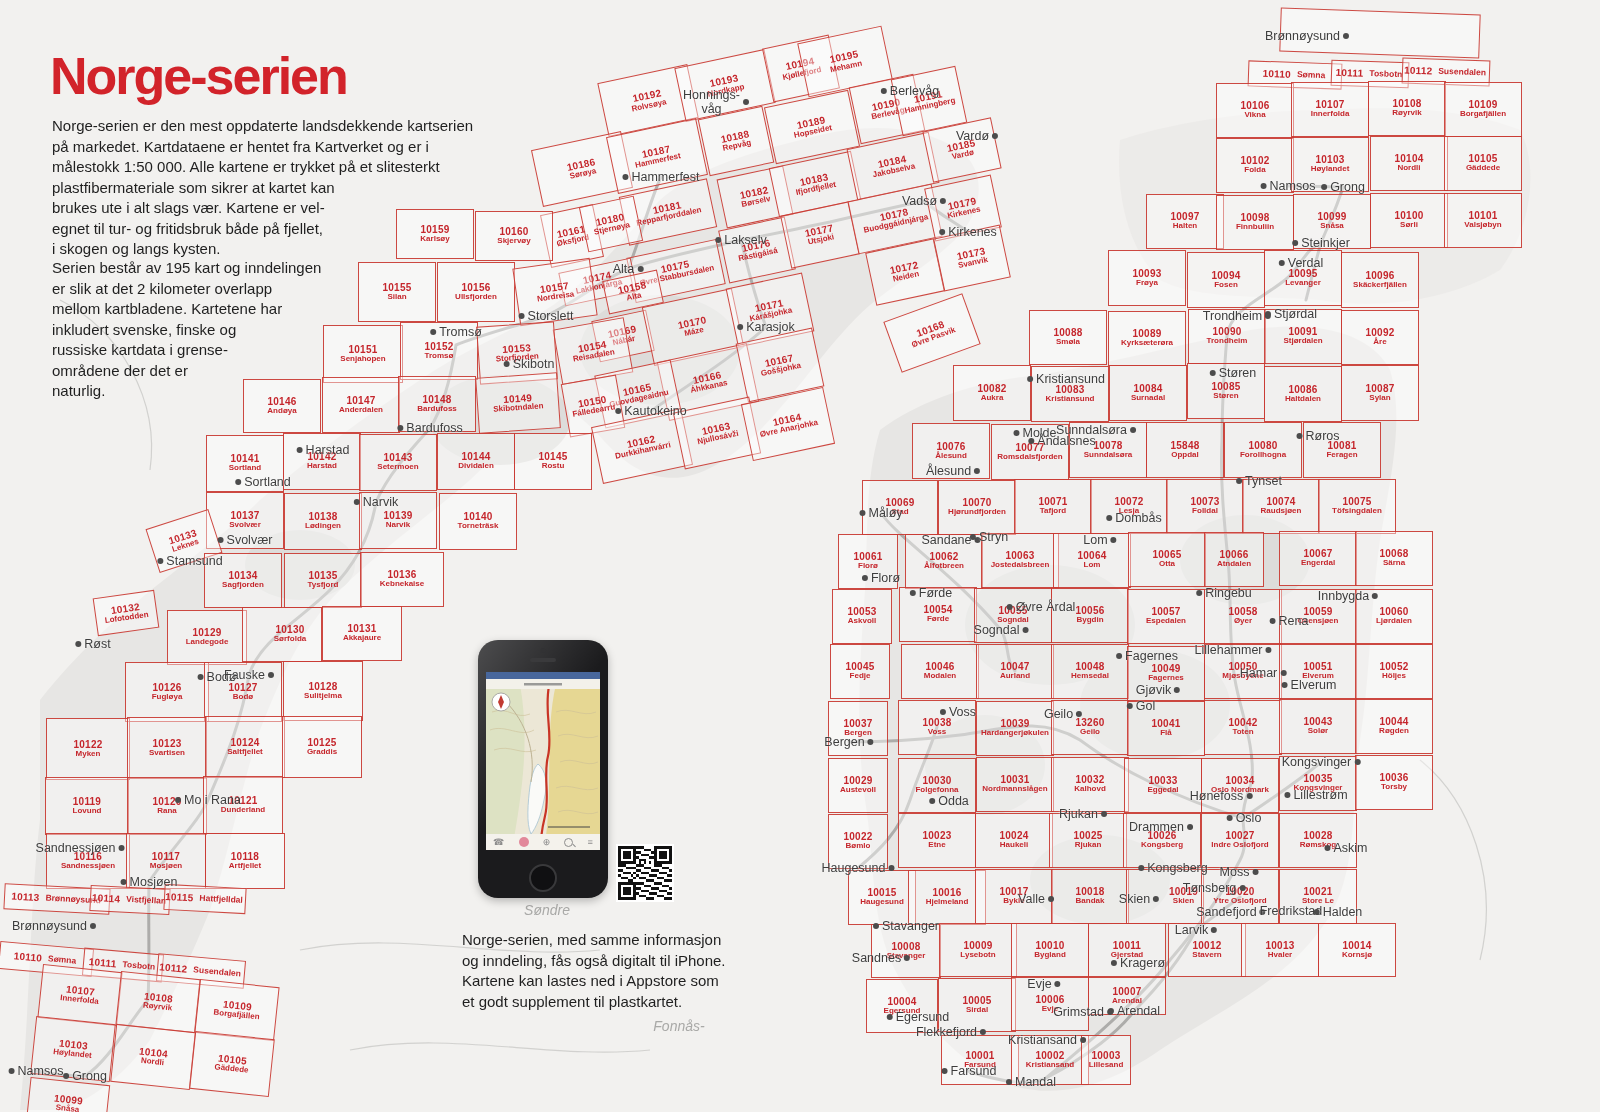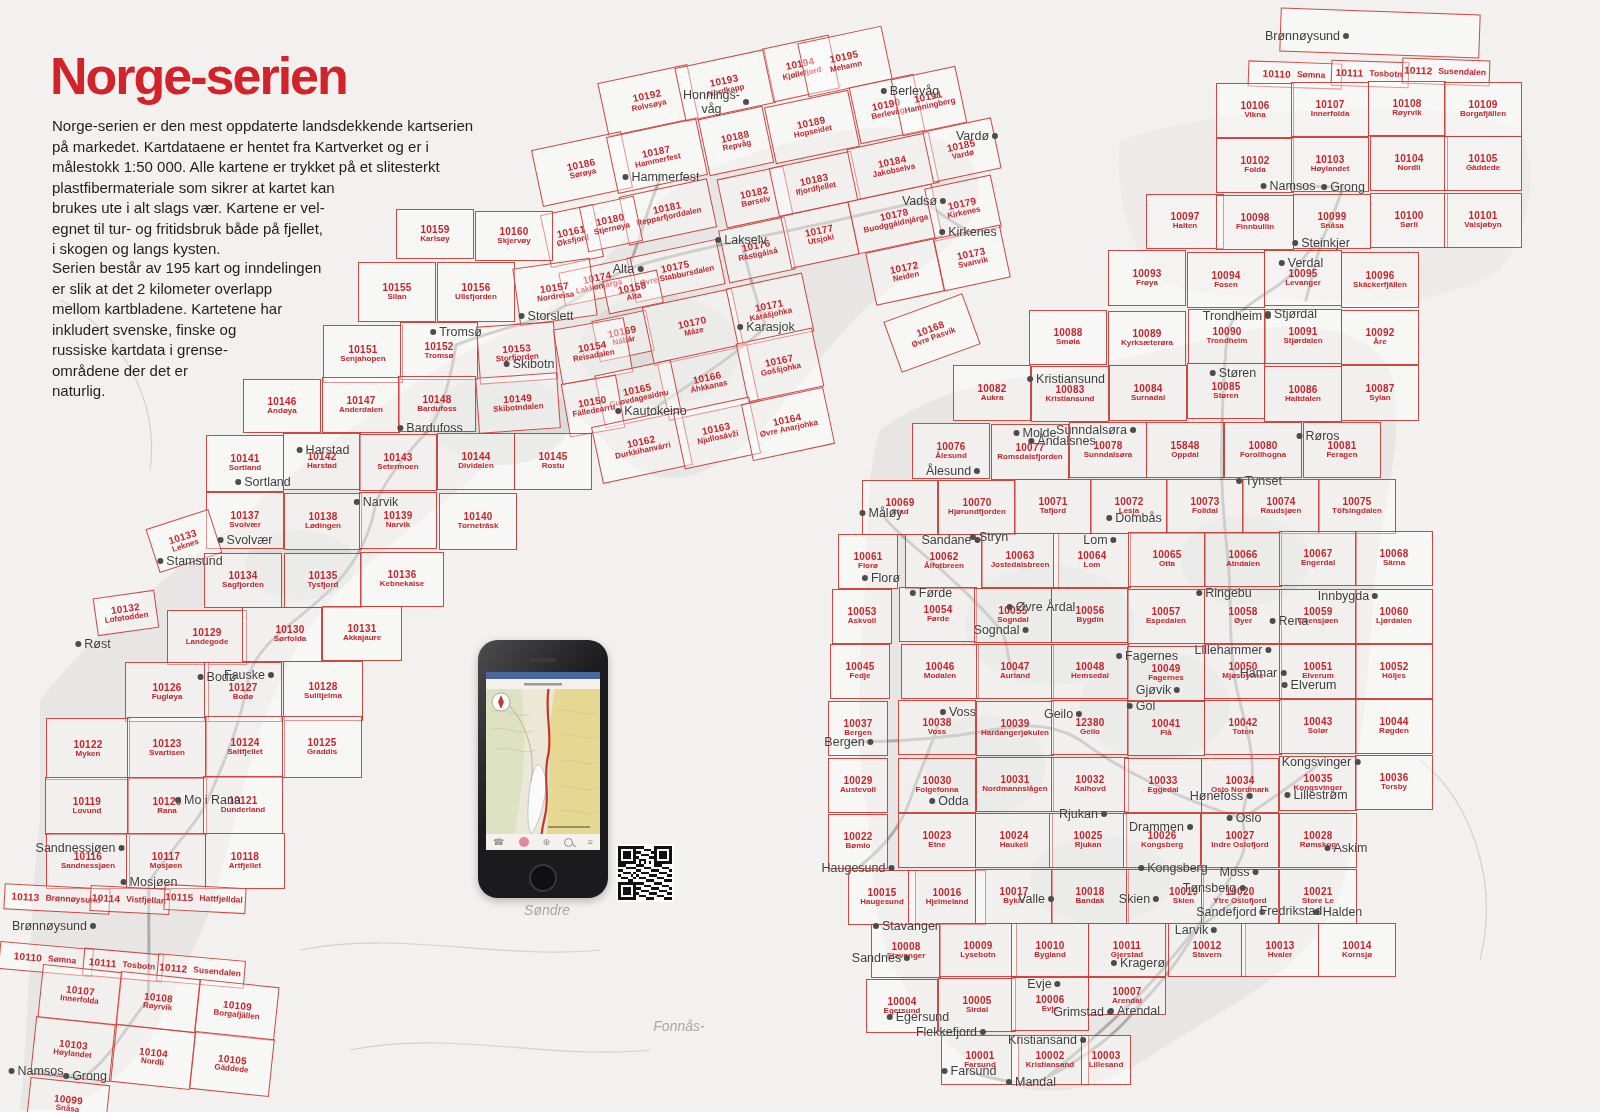--- a/index.html
+++ b/index.html
@@ -104,20 +104,24 @@
 brukes ute i alt slags vær. Kartene er vel-
 egnet til tur- og fritidsbruk både på fjellet,
 i skogen og langs kysten.</div>
   <div id="intro2" class="intro">Serien består av 195 kart og inndelingen
 er slik at det 2 kilometer overlapp
 mellom kartbladene. Kartetene har
 inkludert svenske, finske og
 russiske kartdata i grense-
 områdene der det er
 naturlig.</div>
+  <div id="iphone-text" class="intro">Norge-serien, med samme informasjon
+og inndeling, fås også digitalt til iPhone.
+Kartene kan lastes ned i Appstore som
+et godt supplement til plastkartet.</div>
 
   <div id="sheets-layer">
       <div class="sheet" style="left: 602px; top: 72.5px; width: 92px; height: 55px; transform: rotate(-12deg);">
         <span class="s-num">10192</span>
         <span class="s-name">Rolvsøya</span>
       </div>
       <div class="sheet" style="left: 679px; top: 57.5px; width: 92px; height: 55px; transform: rotate(-12deg);">
         <span class="s-num">10193</span>
         <span class="s-name">Nordkapp</span>
       </div>
@@ -675,21 +679,21 @@
         <span class="s-name">Jostedalsbreen</span>
       </div>
       <div class="sheet" style="left: 1053px; top: 532.5px; width: 78px; height: 55px;">
         <span class="s-num">10064</span>
         <span class="s-name">Lom</span>
       </div>
       <div class="sheet" style="left: 1128px; top: 531.5px; width: 78px; height: 55px;">
         <span class="s-num">10065</span>
         <span class="s-name">Otta</span>
       </div>
-      <div class="sheet" style="left: 1204px; top: 531.5px; width: 78px; height: 55px;">
+      <div class="sheet" style="left: 1204px; top: 531.5px; width: 60px; height: 55px;">
         <span class="s-num">10066</span>
         <span class="s-name">Atndalen</span>
       </div>
       <div class="sheet" style="left: 1279px; top: 530.5px; width: 78px; height: 55px;">
         <span class="s-num">10067</span>
         <span class="s-name">Engerdal</span>
       </div>
       <div class="sheet" style="left: 1355px; top: 530.5px; width: 78px; height: 55px;">
         <span class="s-num">10068</span>
         <span class="s-name">Särna</span>
@@ -764,21 +768,21 @@
       </div>
       <div class="sheet" style="left: 898px; top: 699.5px; width: 78px; height: 55px;">
         <span class="s-num">10038</span>
         <span class="s-name">Voss</span>
       </div>
       <div class="sheet" style="left: 976px; top: 700.5px; width: 78px; height: 55px;">
         <span class="s-num">10039</span>
         <span class="s-name">Hardangerjøkulen</span>
       </div>
       <div class="sheet" style="left: 1051px; top: 699.5px; width: 78px; height: 55px;">
-        <span class="s-num">12380</span>
+        <span class="s-num">13260</span>
         <span class="s-name">Geilo</span>
       </div>
       <div class="sheet" style="left: 1127px; top: 700.5px; width: 78px; height: 55px;">
         <span class="s-num">10041</span>
         <span class="s-name">Flå</span>
       </div>
       <div class="sheet" style="left: 1204px; top: 699.5px; width: 78px; height: 55px;">
         <span class="s-num">10042</span>
         <span class="s-name">Toten</span>
       </div>

